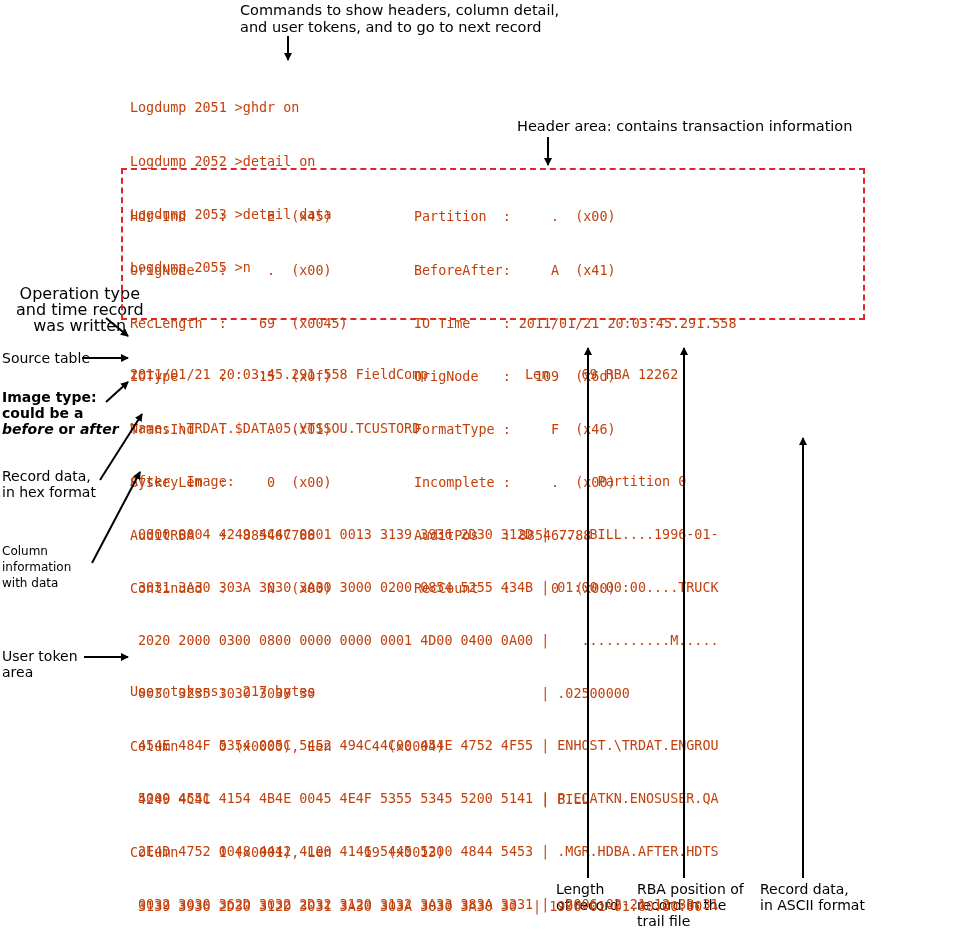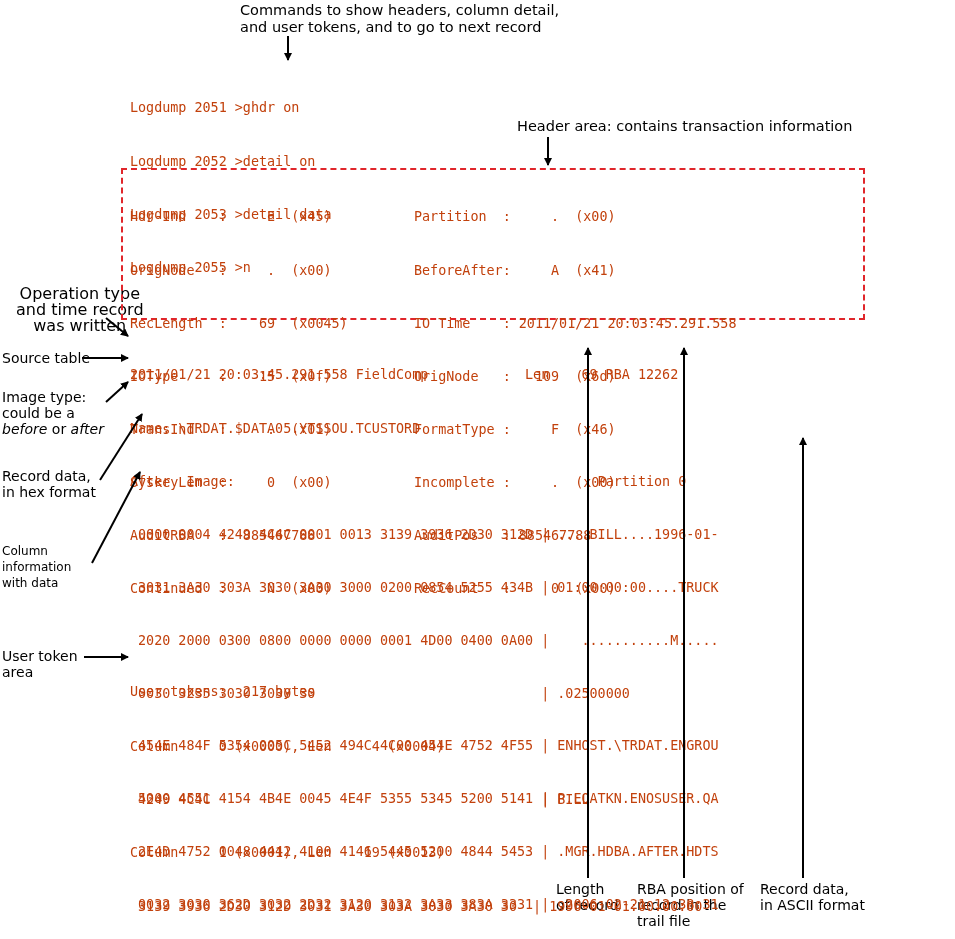--- a/index.html
+++ b/index.html
@@ -24,21 +24,21 @@
   <span class="row">Commands to show headers, column detail,</span>
   <span class="row">and user tokens, and to go to next record</span>
 </div>
 <div class="label" style="left:517px;top:118px;font-size:14.5px;">Header area: contains transaction information</div>
 <div class="label" style="left:16px;top:286px;font-size:16px;text-align:center;">
   <span class="row">Operation type</span>
   <span class="row">and time record</span>
   <span class="row">was written</span>
 </div>
 <div class="label" style="left:2px;top:350px;font-size:14px;">Source table</div>
-<div class="label" style="left:2px;top:389px;font-size:14px;">
+<div class="label" style="left:2px;top:389px;font-size:14px;font-weight:bold;">
   <span class="row">Image type:</span>
   <span class="row">could be a</span>
   <span class="row"><i>before</i> or <i>after</i></span>
 </div>
 <div class="label" style="left:2px;top:468px;font-size:14px;">
   <span class="row">Record data,</span>
   <span class="row">in hex format</span>
 </div>
 <div class="label" style="left:2px;top:543px;font-size:12px;">
   <span class="row">Column</span>

